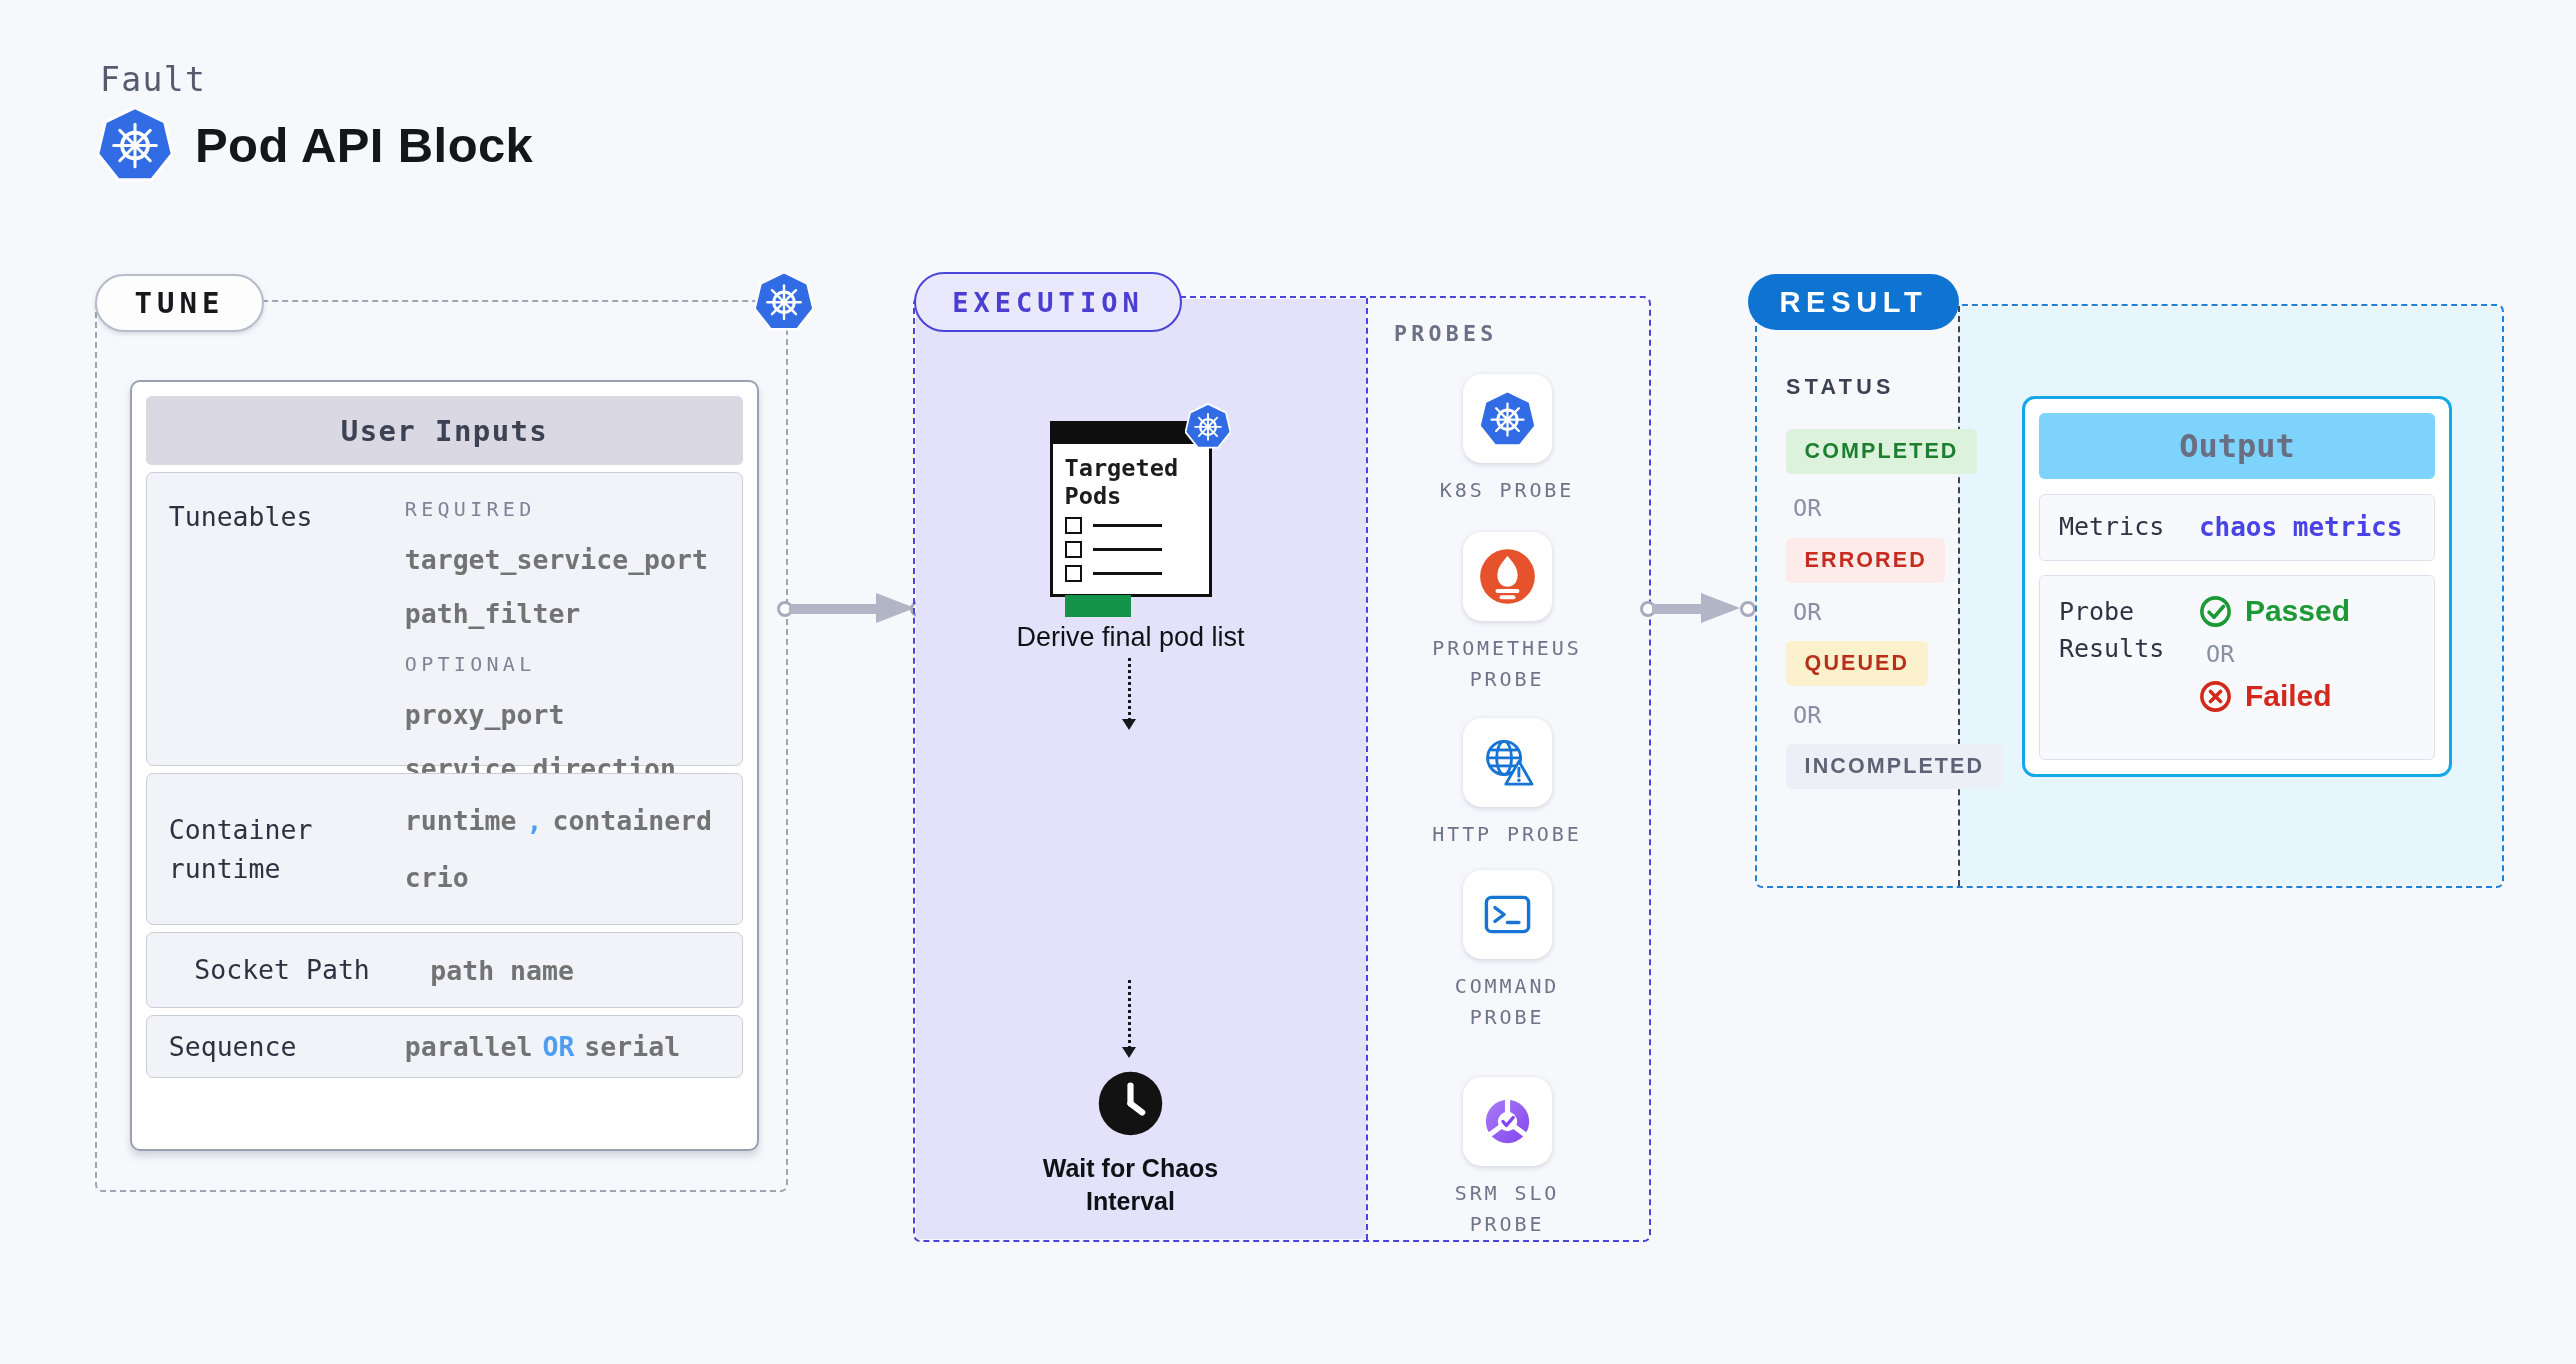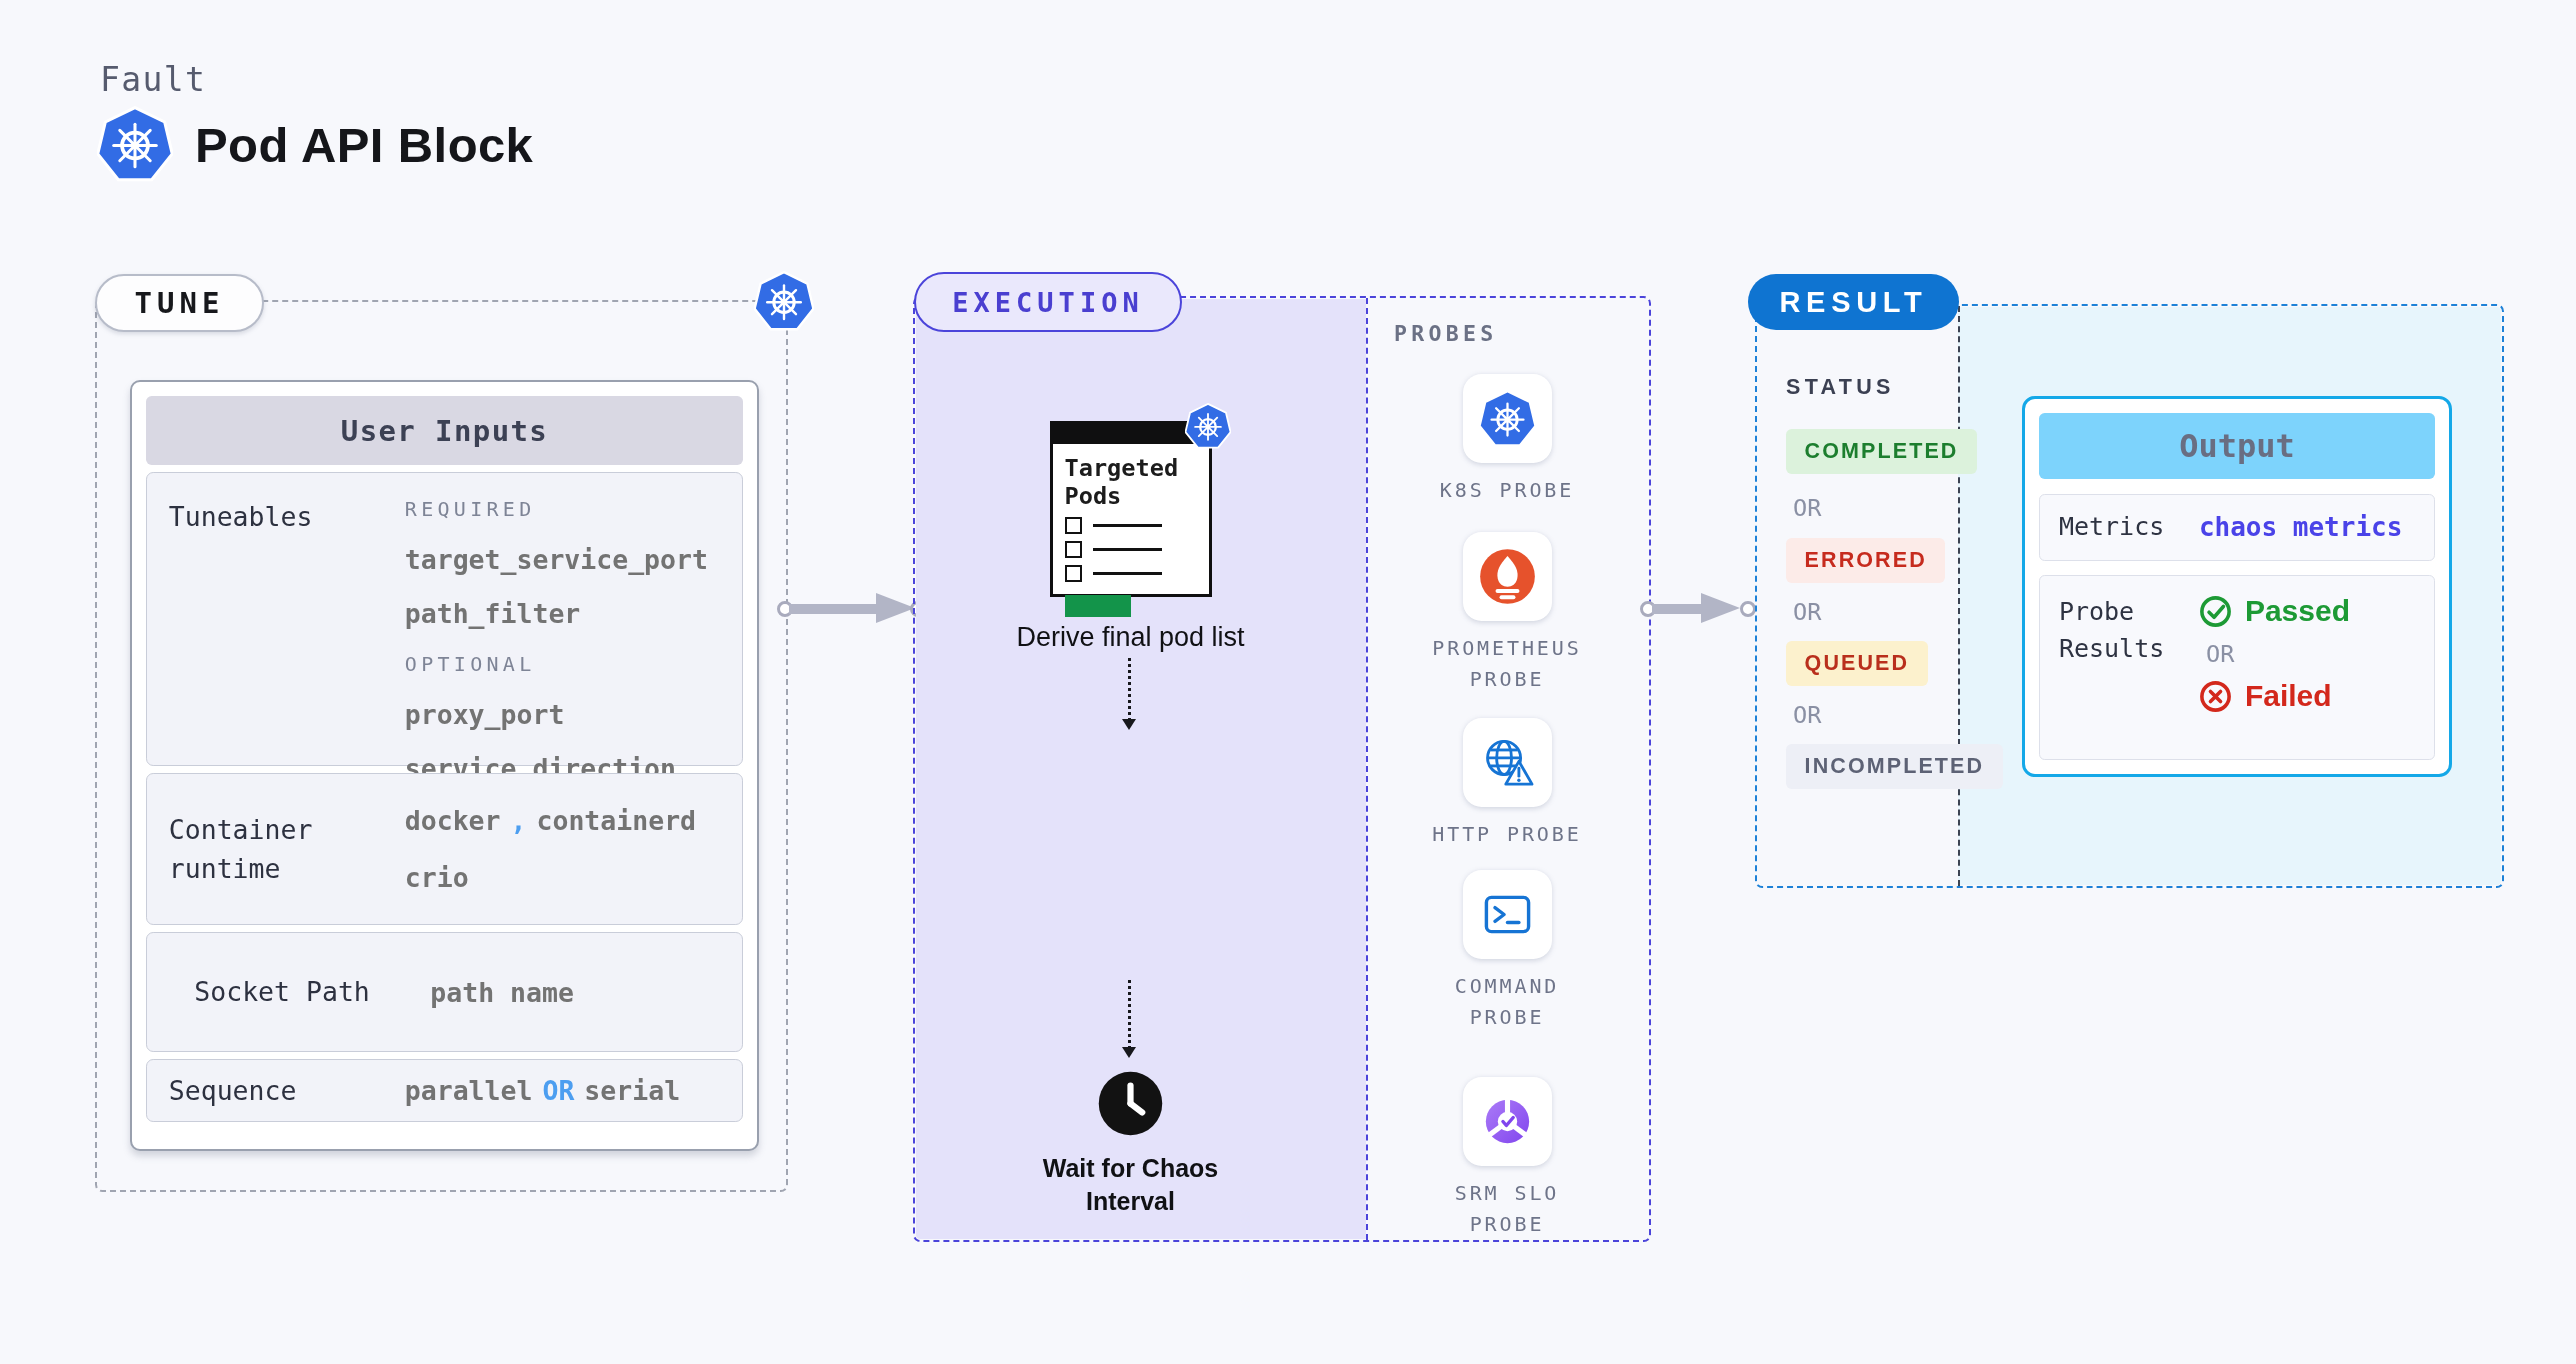--- a/index.html
+++ b/index.html
@@ -29,21 +29,21 @@
            border-radius:10px;box-shadow:0 5px 7.2px rgba(110,120,140,.28);box-sizing:border-box;
            padding:14.3px;display:flex;flex-direction:column;gap:7px;}
   .ui-header{height:69px;flex:0 0 69px;background:#d9d8e3;border-radius:5.7px;display:flex;align-items:center;
            justify-content:center;font-size:29px;font-weight:bold;color:#3c4154;letter-spacing:1.4px;}
   .ui-row{background:#f2f3f9;border:1.4px solid #c9cdd9;border-radius:7.2px;box-sizing:border-box;
            display:flex;padding:0 21.5px;}
   .row-label{width:236px;font-size:26.5px;color:#2d3140;line-height:1.5;}
   .row-values{flex:1;display:flex;flex-direction:column;justify-content:center;}
   .row-tuneables{height:294px;padding-top:24px;}
   .row-runtime{height:152px;align-items:center;}
-  .row-socket{height:120px;align-items:center;padding-left:47px;}
+  .row-socket{height:76px;align-items:center;padding-left:47px;}
   .row-sequence{height:63px;align-items:center;}
   .req-heading{font-size:20px;color:#7e8496;letter-spacing:4.3px;}
   .blue-val{font-size:26.5px;font-weight:bold;color:#737373;}
   .lblue{color:#4d9ef0;}
   .tunables-col{display:flex;flex-direction:column;gap:23px;justify-content:flex-start;}
   .runtime-line{display:flex;gap:10px;}
   .v-gap{height:26px;}
 
   
   .garrow{height:34px;}
@@ -244,21 +244,21 @@
         <div class="req-heading mono">OPTIONAL</div>
         <div class="blue-val mono">proxy_port</div>
         <div class="blue-val mono">service_direction</div>
       </div>
     </div>
 
     <div class="ui-row row-runtime">
       <div class="row-label mono">Container runtime</div>
       <div class="row-values">
         <div class="runtime-line">
-          <span class="blue-val mono">docker</span>
+          <span class="blue-val mono">runtime</span>
           <span class="blue-val mono lblue">,</span>
           <span class="blue-val mono">containerd</span>
         </div>
         <div class="v-gap"></div>
         <div class="blue-val mono">crio</div>
       </div>
     </div>
 
     <div class="ui-row row-socket">
       <div class="row-label mono">Socket Path</div>

